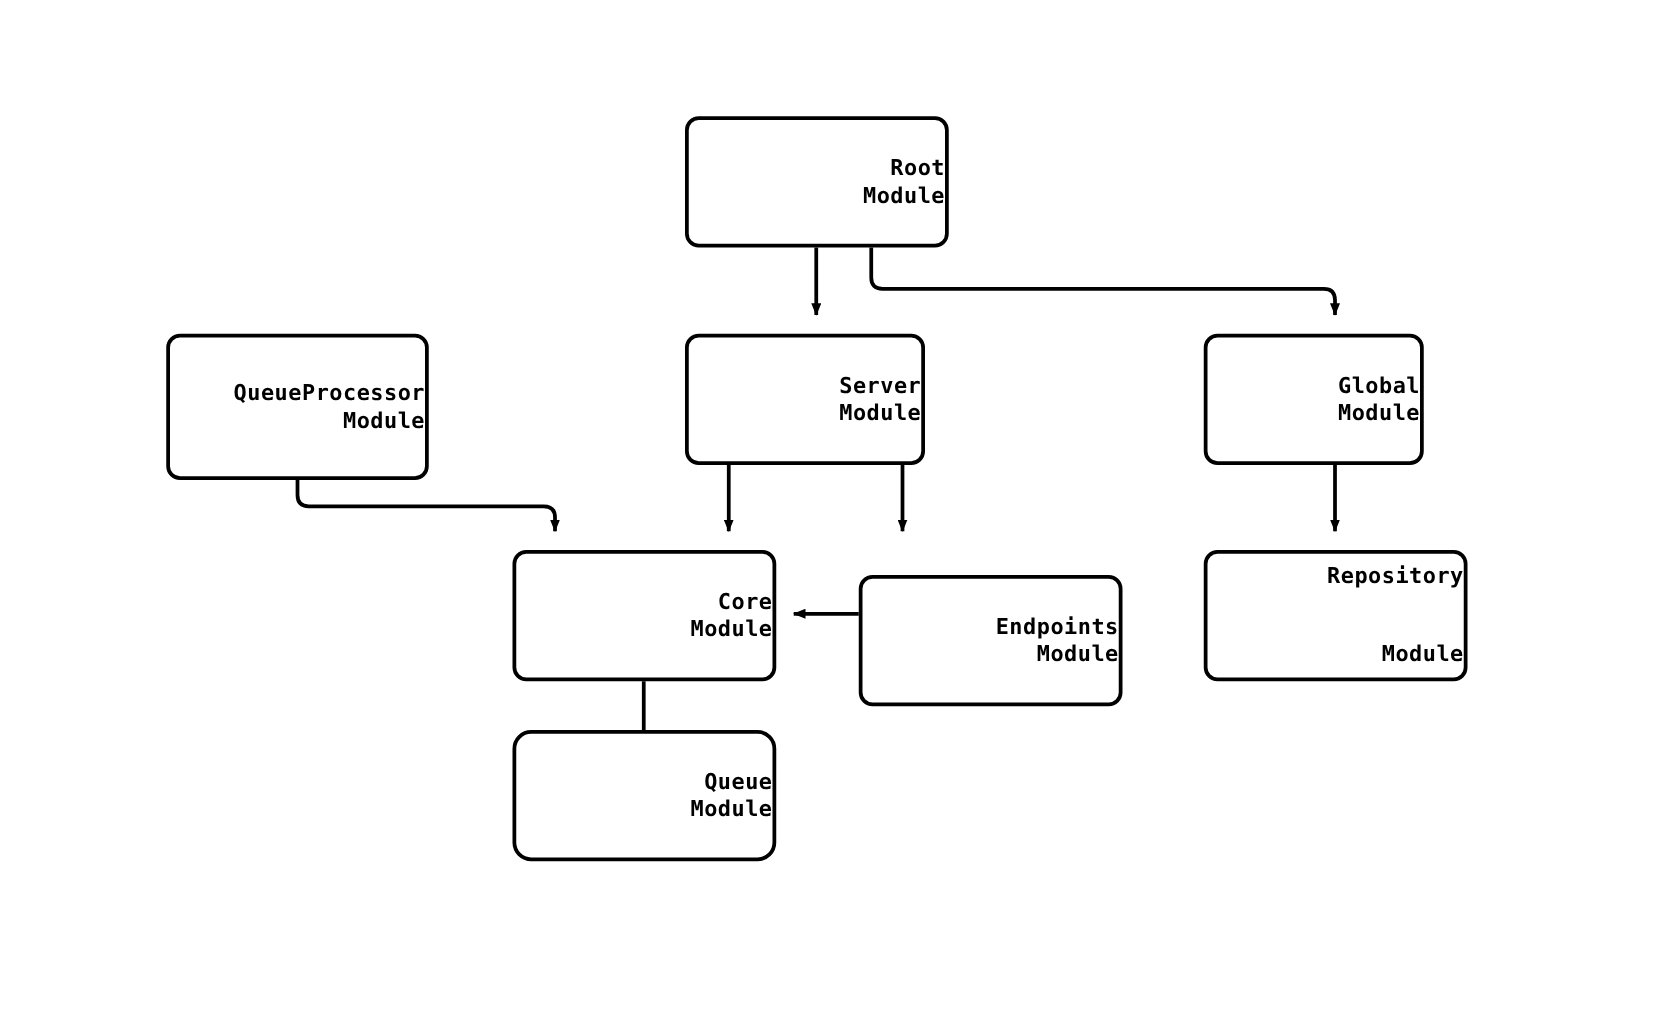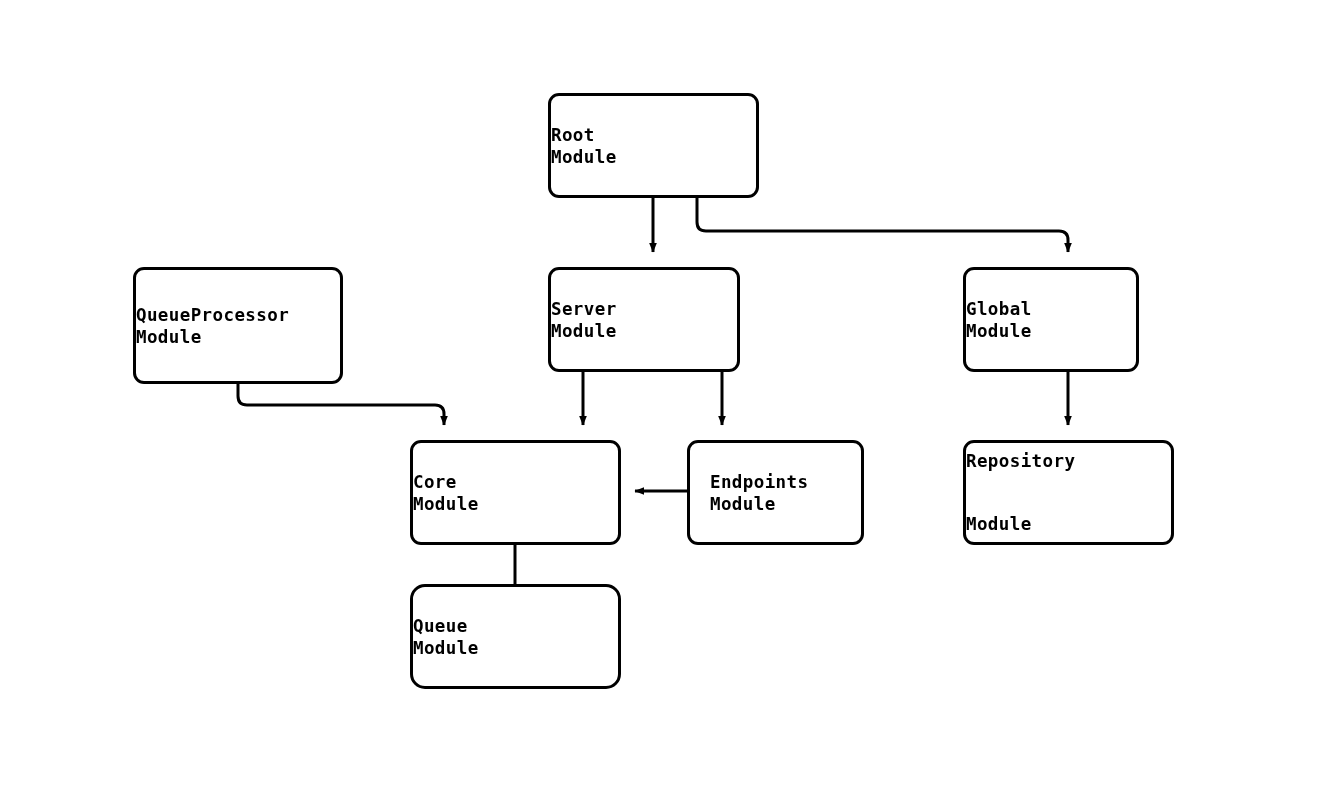--- a/index.html
+++ b/index.html
@@ -25,21 +25,21 @@
     pointer-events: none;
   }
   .node {
     position: absolute;
     box-sizing: border-box;
     background: #ffffff;
     border: 3px solid #000000;
     border-radius: 11px;
     display: flex;
     flex-direction: column;
-    align-items: flex-start;
+    align-items: flex-end;
     justify-content: center;
     z-index: 2;
   }
   .node-line {
     font-family: "DejaVu Sans Mono", "Liberation Mono", monospace;
     font-size: 17.5px;
     font-weight: bold;
     line-height: 22px;
     color: #000000;
     white-space: pre;
@@ -88,21 +88,21 @@
   <div class="node" style="left: 963px; top: 267px; width: 176px; height: 105px; border-width: 3px; border-color: rgb(0, 0, 0);">
     <span class="node-line">Global</span>
     <span class="node-line">Module</span>
   </div>
 
   <div class="node" style="left: 410px; top: 440px; width: 211px; height: 105px; border-width: 3px; border-color: rgb(0, 0, 0);">
     <span class="node-line">Core</span>
     <span class="node-line">Module</span>
   </div>
 
-  <div class="node" style="left: 687px; top: 440px; width: 177px; height: 105px; border-width: 3px; border-color: rgb(0, 0, 0); padding-left: 20px;">
+  <div class="node" style="left: 687px; top: 460px; width: 211px; height: 105px; border-width: 3px; border-color: rgb(0, 0, 0); padding-left: 20px;">
     <span class="node-line">Endpoints</span>
     <span class="node-line">Module</span>
   </div>
 
   <div class="node" style="left: 963px; top: 440px; width: 211px; height: 105px; border-width: 3px; border-color: rgb(0, 0, 0); gap: 41px;">
     <span class="node-line">Repository</span>
     <span class="node-line">Module</span>
   </div>
 
   <div class="node" style="left: 410px; top: 584px; width: 211px; height: 105px; border-width: 3px; border-color: rgb(0, 0, 0); border-radius: 15px;">

